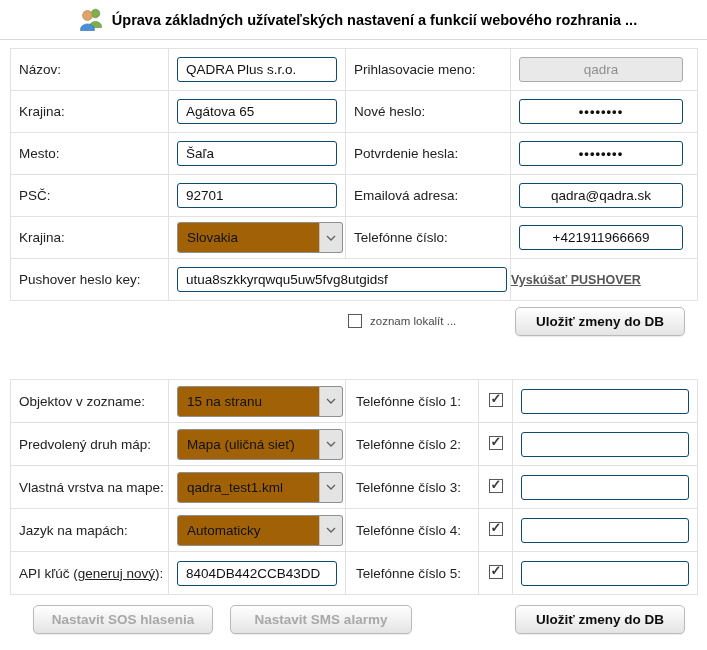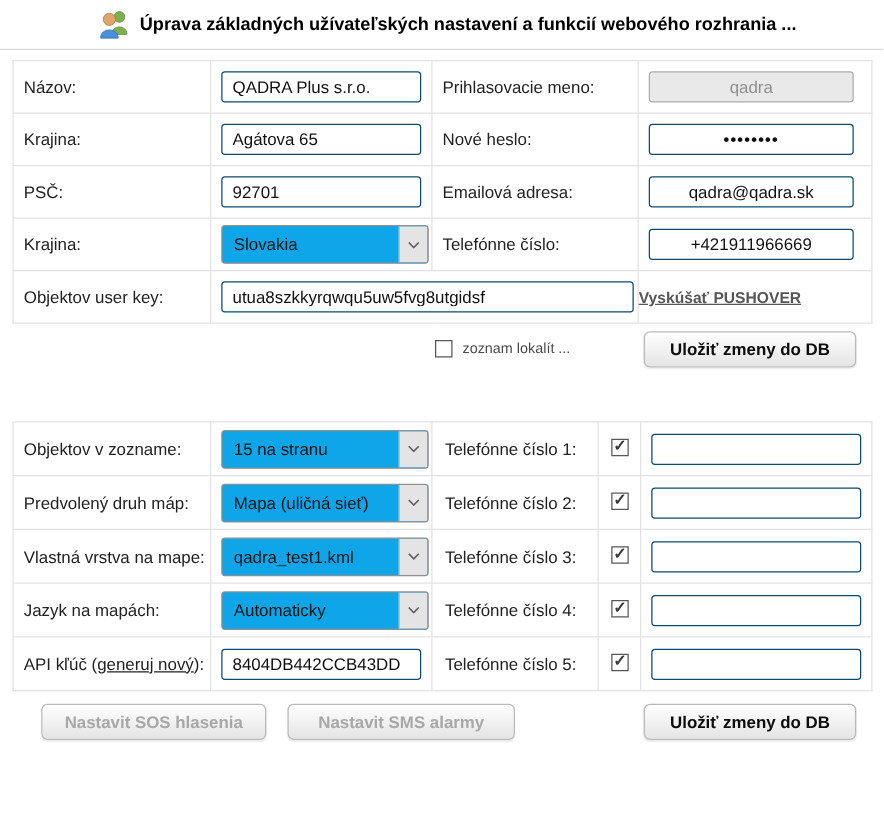--- a/index.html
+++ b/index.html
@@ -33,21 +33,21 @@
   }
   .inp.w2 { width:164px;text-align:center; }
   .inp.wide { width:330px; }
   .inp.w3 { width:168px; }
   .inp.pwd { font-weight:bold; letter-spacing:1px; font-size:13px; }
   .inp.dis { background:#e9e9e9; color:#8f8f8f; border-color:#ababab; }
 
   
   .sel {
     width:166px; height:31px; border:1px solid #8f8f8f; border-radius:3px;
-    background:#0ea5e9; display:inline-flex; align-items:center; overflow:hidden; cursor:default;
+    background:#a16207; display:inline-flex; align-items:center; overflow:hidden; cursor:default;
   }
   .sel .sel-text { flex:1; padding-left:9px; font-size:13.5px; color:#111;
     white-space:nowrap; overflow:hidden; }
   .sel .sel-arrow { width:23px; align-self:stretch; background:#e4e4e4;
     border-left:1px solid #bdbdbd; display:flex; align-items:center; justify-content:center; }
 
   
   .cb { display:inline-block; width:14px; height:14px; border:1px solid #58585a;
     background:#fff; position:relative; flex:0 0 auto; cursor:pointer; }
   .cb.checked::after {
@@ -103,20 +103,26 @@
     <td class="c3 lab">Prihlasovacie meno:</td>
     <td class="c4 fld"><input class="inp w2 dis" disabled="" value="qadra" style=""></td>
   </tr>
   <tr>
     <td class="c1 lab">Krajina:</td>
     <td class="c2 fld"><input class="inp" value="Agátova 65" style=""></td>
     <td class="c3 lab">Nové heslo:</td>
     <td class="c4 fld"><input class="inp w2 pwd" value="••••••••" style=""></td>
   </tr>
   <tr>
+    <td class="c1 lab">Mesto:</td>
+    <td class="c2 fld"><input class="inp" value="Šaľa" style=""></td>
+    <td class="c3 lab">Potvrdenie hesla:</td>
+    <td class="c4 fld"><input class="inp w2 pwd" value="••••••••" style=""></td>
+  </tr>
+  <tr>
     <td class="c1 lab">PSČ:</td>
     <td class="c2 fld"><input class="inp" value="92701" style=""></td>
     <td class="c3 lab">Emailová adresa:</td>
     <td class="c4 fld"><input class="inp w2" value="qadra@qadra.sk" style=""></td>
   </tr>
   <tr>
     <td class="c1 lab">Krajina:</td>
     <td class="c2 fld">
       <div class="sel">
         <span class="sel-text">Slovakia</span>
@@ -124,21 +130,21 @@
           <svg width="10" height="6">
                 <polyline points="1,1 5,5 9,1" fill="none" stroke="#5f5f5f" stroke-width="1.3"></polyline>
               </svg>
         </span>
       </div>
     </td>
     <td class="c3 lab">Telefónne číslo:</td>
     <td class="c4 fld"><input class="inp w2" value="+421911966669" style=""></td>
   </tr>
   <tr>
-    <td class="c1 lab">Objektov user key:</td>
+    <td class="c1 lab">Pushover heslo key:</td>
     <td class="fld" colspan="2"><input class="inp wide" value="utua8szkkyrqwqu5uw5fvg8utgidsf" style=""></td>
     <td class="c4 linkcell"><a class="link">Vyskúšať PUSHOVER</a></td>
   </tr>
 </tbody>
   </table>
 
 <div class="opts">
   <div class="opt-col g2">
     <div class="opt-row">
       <span class="cb"></span>

